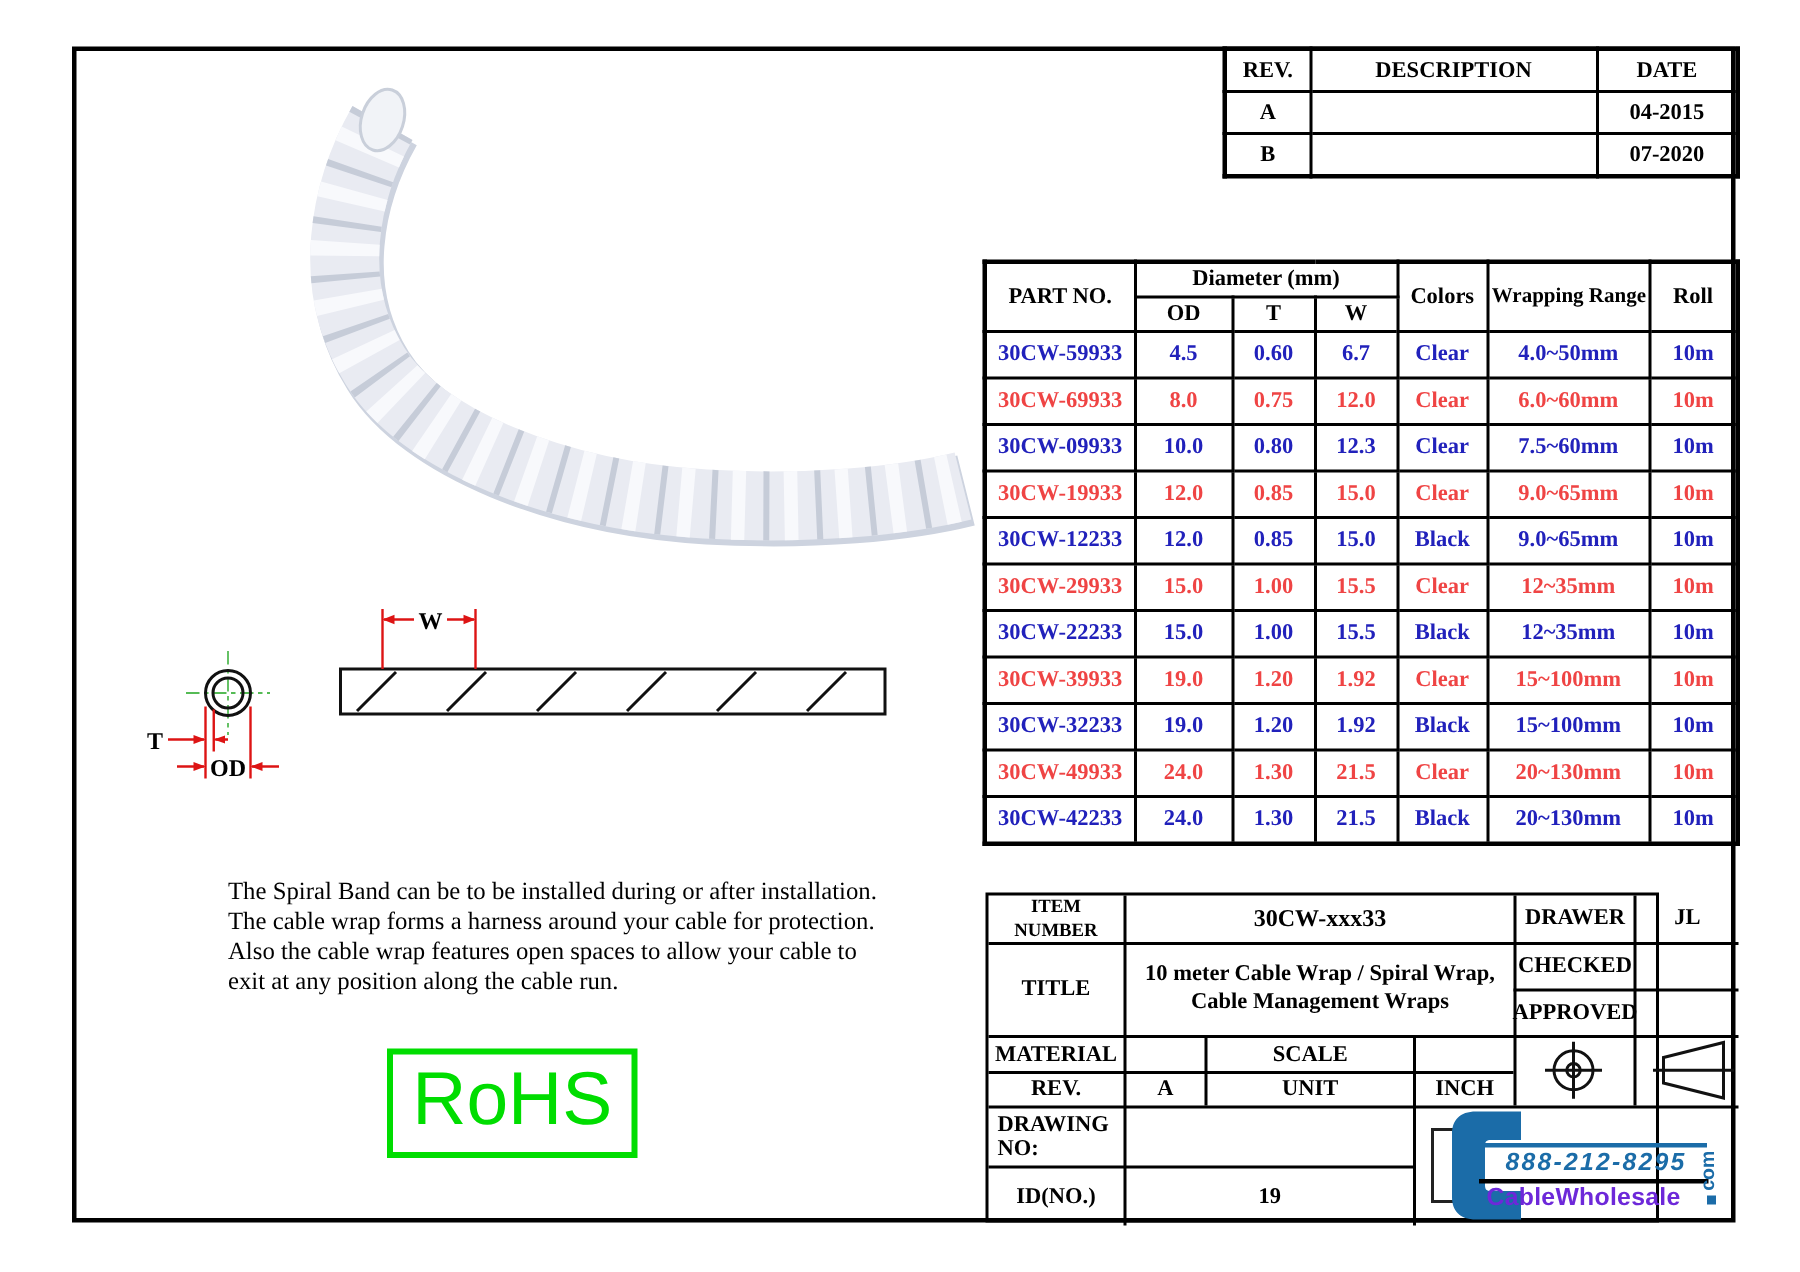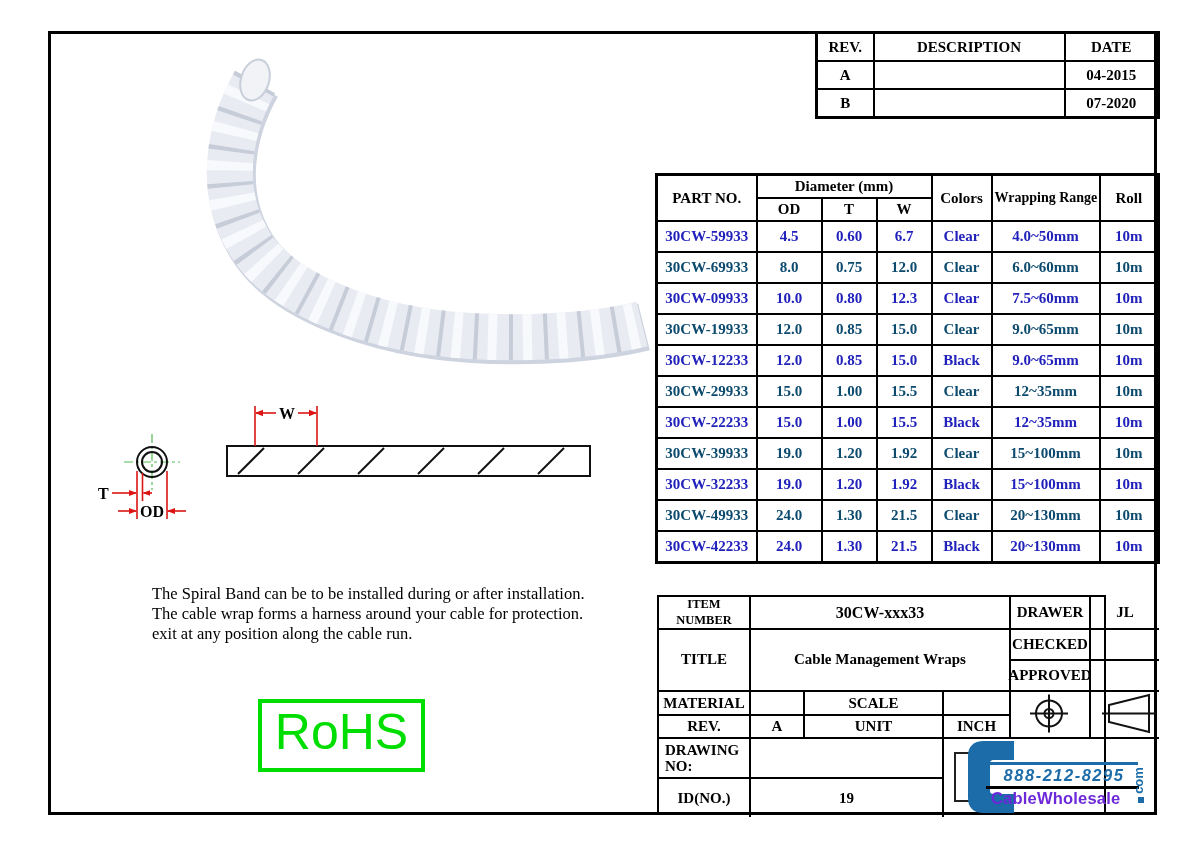--- a/index.html
+++ b/index.html
@@ -11,21 +11,21 @@
   
   table{border-collapse:collapse;table-layout:fixed;}
   th,td{border:2px solid #000;padding:0 2px;text-align:center;vertical-align:middle;
         font-weight:bold;font-family:"Liberation Serif",serif;overflow:hidden;white-space:nowrap;}
   #rev-table{position:absolute;left:815px;top:31px;width:342px;border:3px solid #000;}
   #rev-table th,#rev-table td{height:26px;font-size:15px;}
   #parts-table{position:absolute;left:655px;top:173px;width:502px;border:3px solid #000;}
   #parts-table th{font-size:15px;height:21px;}
   #parts-table td{font-size:15px;height:29px;}
   #parts-table tr.blue td{color:var(--blue-text);}
-  #parts-table tr.black td{color:#0c4a6e;}
+  #parts-table tr.black td{color:#ef4444;}
 
   
   .desc{position:absolute;left:152px;top:584px;width:460px;font-size:16.5px;line-height:20px;}
   .rohs{position:absolute;left:258px;top:699px;width:167px;height:73px;border:4px solid var(--rohs-green);
         box-sizing:border-box;display:flex;justify-content:center;
         font-family:"Liberation Sans",sans-serif;font-size:50px;color:var(--rohs-green);}
 
   
   .tblock{position:absolute;left:657px;top:595px;width:449px;height:220px;
           border:2px solid #000;box-sizing:border-box;font-weight:bold;}
@@ -264,20 +264,21 @@
           <td>Black</td>
           <td>20~130mm</td>
           <td>10m</td>
         </tr>
       </tbody>
   </table>
 
   <div class="desc">
     <div>The Spiral Band can be to be installed during or after installation.</div>
     <div>The cable wrap forms a harness around your cable for protection.</div>
+    <div>Also the cable wrap features open spaces to allow your cable to</div>
     <div>exit at any position along the cable run.</div>
   </div>
 
   <div class="rohs">
     <span>RoHS</span>
   </div>
 
   <div class="tblock">
 
     <div class="vl" style="left:90px;top:0;height:220px"></div>
@@ -291,20 +292,21 @@
     <div class="hl" style="left:0;top:117px;width:350px"></div>
     <div class="hl" style="left:0;top:140px;width:500px"></div>
     <div class="hl" style="left:0;top:180px;width:283px"></div>
 
     <div class="tcell small" style="left:0;top:0;width:90px;height:31px">ITEM NUMBER</div>
     <div class="tcell" style="left:92px;top:0;width:258px;height:31px;font-size:16px">30CW-xxx33</div>
     <div class="tcell" style="left:352px;top:0;width:78px;height:31px">DRAWER</div>
     <div class="tcell" style="left:432px;top:0;width:68px;height:31px">JL</div>
     <div class="tcell" style="left:0;top:33px;width:90px;height:58px">TITLE</div>
     <div class="tcell" style="left:92px;top:33px;width:258px;height:58px;flex-direction:column">
+      <div>10 meter Cable Wrap / Spiral Wrap,</div>
       <div>Cable Management Wraps</div>
     </div>
     <div class="tcell" style="left:352px;top:33px;width:78px;height:29px">CHECKED</div>
     <div class="tcell" style="left:352px;top:64px;width:78px;height:29px">APPROVED</div>
     <div class="tcell" style="left:0;top:95px;width:90px;height:22px">MATERIAL</div>
     <div class="tcell" style="left:146px;top:95px;width:137px;height:22px">SCALE</div>
     <div class="tcell" style="left:0;top:119px;width:90px;height:21px">REV.</div>
     <div class="tcell" style="left:92px;top:119px;width:52px;height:21px">A</div>
     <div class="tcell" style="left:146px;top:119px;width:137px;height:21px">UNIT</div>
     <div class="tcell" style="left:285px;top:119px;width:65px;height:21px">INCH</div>

